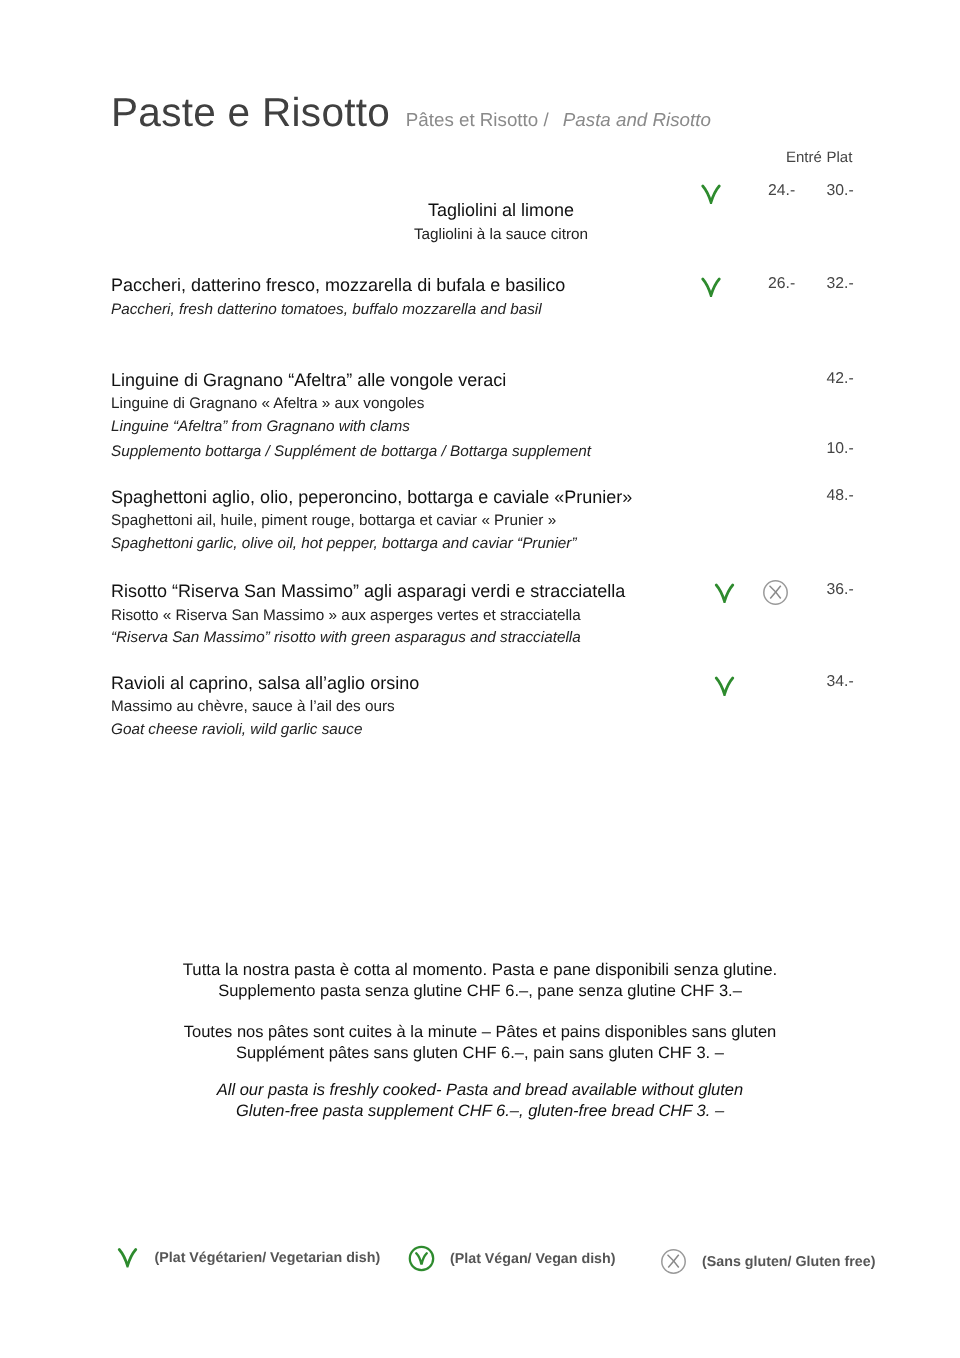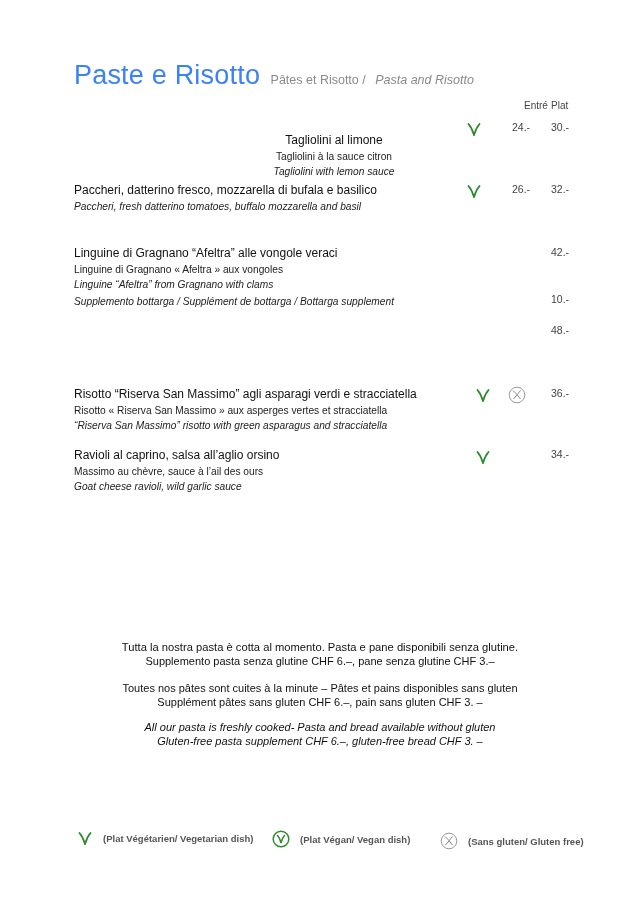--- a/index.html
+++ b/index.html
@@ -4,21 +4,21 @@
 <style>
   html, body { margin: 0; padding: 0; background: #ffffff; }
   body {
     width: 640px; height: 905px; position: relative; overflow: hidden;
     font-family: "Liberation Sans", "DejaVu Sans", sans-serif;
     color: #1a1a1a;
   }
   .page { position: absolute; left: 0; top: 0; width: 640px; height: 905px; }
 
   .title-row { position: absolute; left: 74px; top: 60px; white-space: nowrap; }
-  .title-main { font-size: 27px; font-weight: 300; color: #3b82f6; letter-spacing: 0.2px; }
+  .title-main { font-size: 27px; font-weight: 300; color: #404040; letter-spacing: 0.2px; }
   .title-sub { font-size: 12.5px; color: #8a8a8a; margin-left: 6px; }
   .title-sub-en { font-style: italic; }
 
   .col-head { position: absolute; top: 100px; font-size: 10px; color: #444; }
   .col-head.entre { left: 492px; padding-left: 32px; }
   .col-head.plat { left: 551px; }
 
   .item { position: absolute; left: 74px; width: 520px; }
   .item .name { font-size: 12px; color: #111; line-height: 17px; white-space: nowrap; }
   .item .fr { font-size: 10.2px; color: #222; line-height: 15px; white-space: nowrap; }
@@ -46,21 +46,20 @@
     <span class="title-main">Paste e Risotto</span>
     <span class="title-sub">Pâtes et Risotto / </span><span class="title-sub title-sub-en">Pasta and Risotto</span>
   </div>
 
   <div class="col-head entre">Entré</div>
   <div class="col-head plat">Plat</div>
 
   <div class="item" style="top:132px;text-align:center;">
     <div class="name">Tagliolini al limone</div>
     <div class="fr">Tagliolini à la sauce citron</div>
-    <div class="en">Tagliolini with lemon sauce</div>
   </div>
   <svg class="icon" style="left:467px;top:122px;" width="14" height="14" viewBox="0 0 14 14">
     <path d="M1.5 2 Q5 6 7 13 Q9 6 12.5 2" fill="none" stroke="#2e8b2e" stroke-width="1.8" stroke-linecap="round"></path>
   </svg>
   <div class="price" style="left:512px;top:121px;">24.-</div>
   <div class="price" style="left:551px;top:121px;">30.-</div>
 
   <div class="item" style="top:182px;">
     <div class="name">Paccheri, datterino fresco, mozzarella di bufala e basilico</div>
     <div class="en">Paccheri, fresh datterino tomatoes, buffalo mozzarella and basil</div>
@@ -73,20 +72,25 @@
 
   <div class="item" style="top:245px;">
     <div class="name">Linguine di Gragnano “Afeltra” alle vongole veraci</div>
     <div class="fr">Linguine di Gragnano « Afeltra » aux vongoles</div>
     <div class="en">Linguine “Afeltra” from Gragnano with clams</div>
     <div class="sup">Supplemento bottarga / Supplément de bottarga / Bottarga supplement</div>
   </div>
   <div class="price" style="left:551px;top:246px;">42.-</div>
   <div class="price" style="left:551px;top:293px;">10.-</div>
 
+  <div class="item" style="top:323px;">
+    <div class="name">Spaghettoni aglio, olio, peperoncino, bottarga e caviale «Prunier»</div>
+    <div class="fr">Spaghettoni ail, huile, piment rouge, bottarga et caviar « Prunier »</div>
+    <div class="en">Spaghettoni garlic, olive oil, hot pepper, bottarga and caviar “Prunier”</div>
+  </div>
   <div class="price" style="left:551px;top:324px;">48.-</div>
 
   <div class="item" style="top:386px;">
     <div class="name">Risotto “Riserva San Massimo” agli asparagi verdi e stracciatella</div>
     <div class="fr">Risotto « Riserva San Massimo » aux asperges vertes et stracciatella</div>
     <div class="en">“Riserva San Massimo” risotto with green asparagus and stracciatella</div>
   </div>
   <svg class="icon" style="left:476px;top:388px;" width="14" height="14" viewBox="0 0 14 14">
     <path d="M1.5 2 Q5 6 7 13 Q9 6 12.5 2" fill="none" stroke="#2e8b2e" stroke-width="1.8" stroke-linecap="round"></path>
   </svg>

